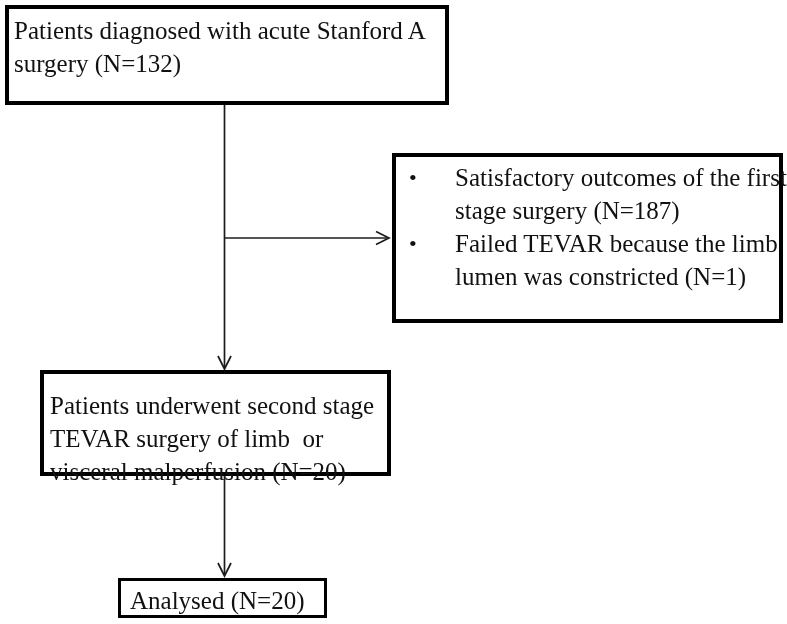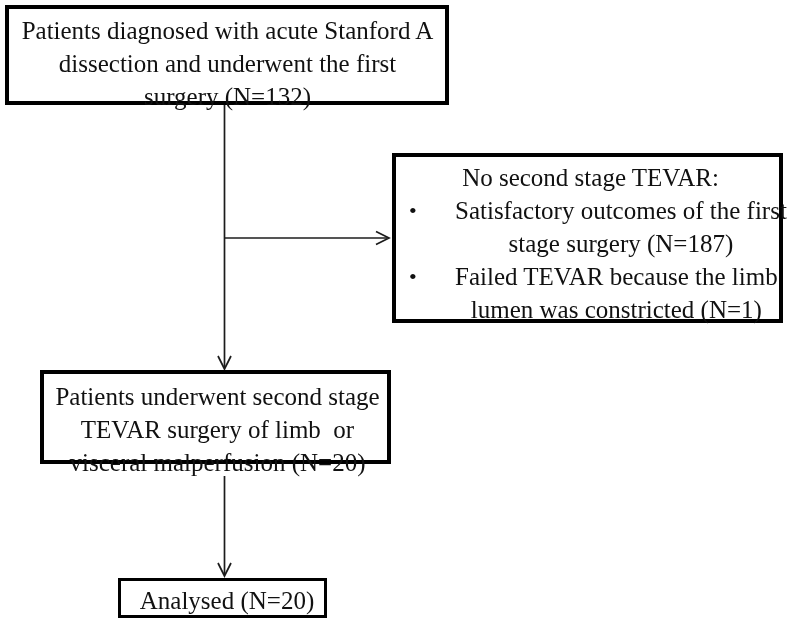--- a/index.html
+++ b/index.html
@@ -31,21 +31,21 @@
     fill: none;
   }
   .box {
     position: absolute;
     box-sizing: border-box;
     border: 4px solid #000000;
     background: #ffffff;
     font-size: 25px;
     line-height: 33px;
   }
-  .tl { white-space: pre; text-align: center; }
+  .tl { white-space: pre; }
   .box-initial {
     left: 5px;  top: 5px;
     width: 444px; height: 100px;
     padding: 5px 4px 0 5px;
   }
   .box-exclusion {
     left: 392px; top: 153px;
     width: 391px; height: 170px;
     padding: 4px 2px 0 8px;
   }
@@ -56,22 +56,22 @@
   .bullet-marker {
     flex: 0 0 31px;
     box-sizing: border-box;
     padding-left: 5px;
     font-size: 22px;
     line-height: 33px;
   }
   .bullet-text { flex: 1 1 auto; margin-left: 20px; }
   .box-second-stage {
     left: 40px; top: 370px;
-    width: 351px; height: 94px;
-    padding: 6px 2px 0 6px;
+    width: 351px; height: 106px;
+    padding: 15px 2px 0 6px;
   }
   .box-analysed {
     left: 118px; top: 578px;
     width: 209px; height: 40px;
     border-width: 3px;
     padding: 3px 0 0 9px;
   }
 </style>
 </head>
 <body>
@@ -88,26 +88,24 @@
       <polyline points="376,231.5 389,238 376,244.5"></polyline>
     </g>
     <g>
       <line x1="224.5" y1="476" x2="224.5" y2="574"></line>
       <polyline points="218,563 224.5,576 231,563"></polyline>
     </g>
   </svg>
 
   <div class="box box-initial">
     <div class="tl">Patients diagnosed with acute Stanford A</div>
-    <div class="tl">dissection and underwent the first</div>
     <div class="tl">surgery (N=132)</div>
   </div>
 
   <div class="box box-exclusion">
-    <div class="tl">No second stage TEVAR:</div>
     <div class="bullet-row">
       <span class="bullet-marker">•</span>
       <span class="bullet-text">
         <div class="tl">Satisfactory outcomes of the first</div>
         <div class="tl">stage surgery (N=187)</div>
       </span>
     </div>
     <div class="bullet-row">
       <span class="bullet-marker">•</span>
       <span class="bullet-text">

